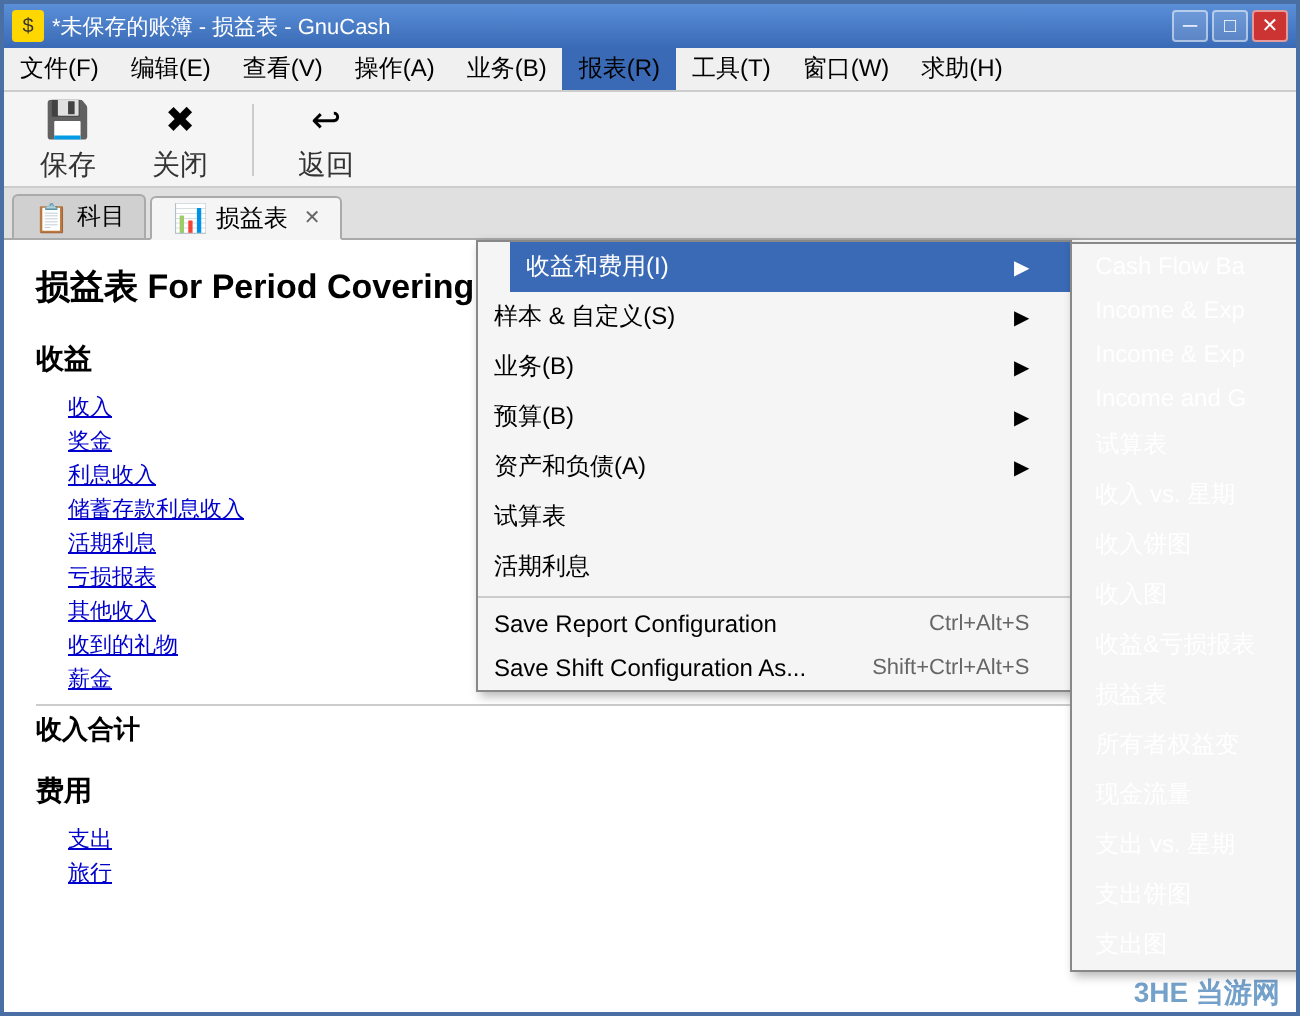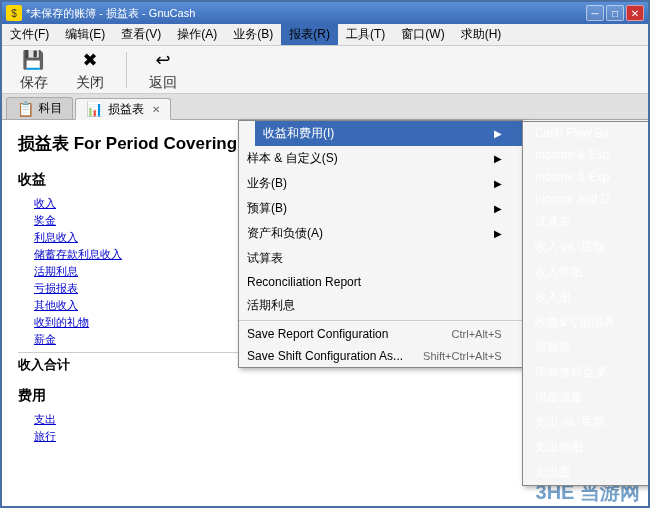--- a/index.html
+++ b/index.html
@@ -240,21 +240,21 @@
       padding: 4px 20px 4px 8px;
       cursor: pointer;
       white-space: nowrap;
       font-size: 12px;
       display: flex;
       align-items: center;
       justify-content: space-between;
       position: relative;
     }
     .reports-menu-item.active-item { background: #3a6ab5; color: white; margin-left: 16px; }
-    .reports-menu-item .shortcut { color: #666; font-size: 11px; margin-left: 20px; }
+    .reports-menu-item .shortcut { color: #666; font-size: 11px; margin-left: 33px; }
     .reports-menu-item .arrow { font-size: 10px; }
     .menu-separator {
       height: 1px;
       background: #ccc;
       margin: 2px 0;
     }
 
     
     .submenu {
       position: absolute;
@@ -272,21 +272,21 @@
       white-space: nowrap;
       font-size: 12px;
     }
 
     
     .watermark {
       position: absolute;
       bottom: 4px;
       right: 8px;
       color: #3a7ab5;
-      font-size: 20px;
+      font-size: 14px;
       font-weight: bold;
       opacity: 0.7;
       text-align: right;
     }
   </style>
 </head>
 <body>
 
 <div class="title-bar">
   <div class="title-bar-left">
@@ -437,23 +437,20 @@
         <span class="arrow">▶</span>
       </div>
       <div class="reports-menu-item">
         <span>资产和负债(A)</span>
         <span class="arrow">▶</span>
       </div>
       <div class="reports-menu-item">
         <span>试算表</span>
       </div>
       <div class="reports-menu-item">
-        <span>Reconciliation Report</span>
-      </div>
-      <div class="reports-menu-item">
         <span>活期利息</span>
       </div>
       <div class="menu-separator"></div>
       <div class="reports-menu-item">
         <span>Save Report Configuration</span>
         <span class="shortcut">Ctrl+Alt+S</span>
       </div>
       <div class="reports-menu-item">
         <span>Save Shift Configuration As...</span>
         <span class="shortcut">Shift+Ctrl+Alt+S</span>

